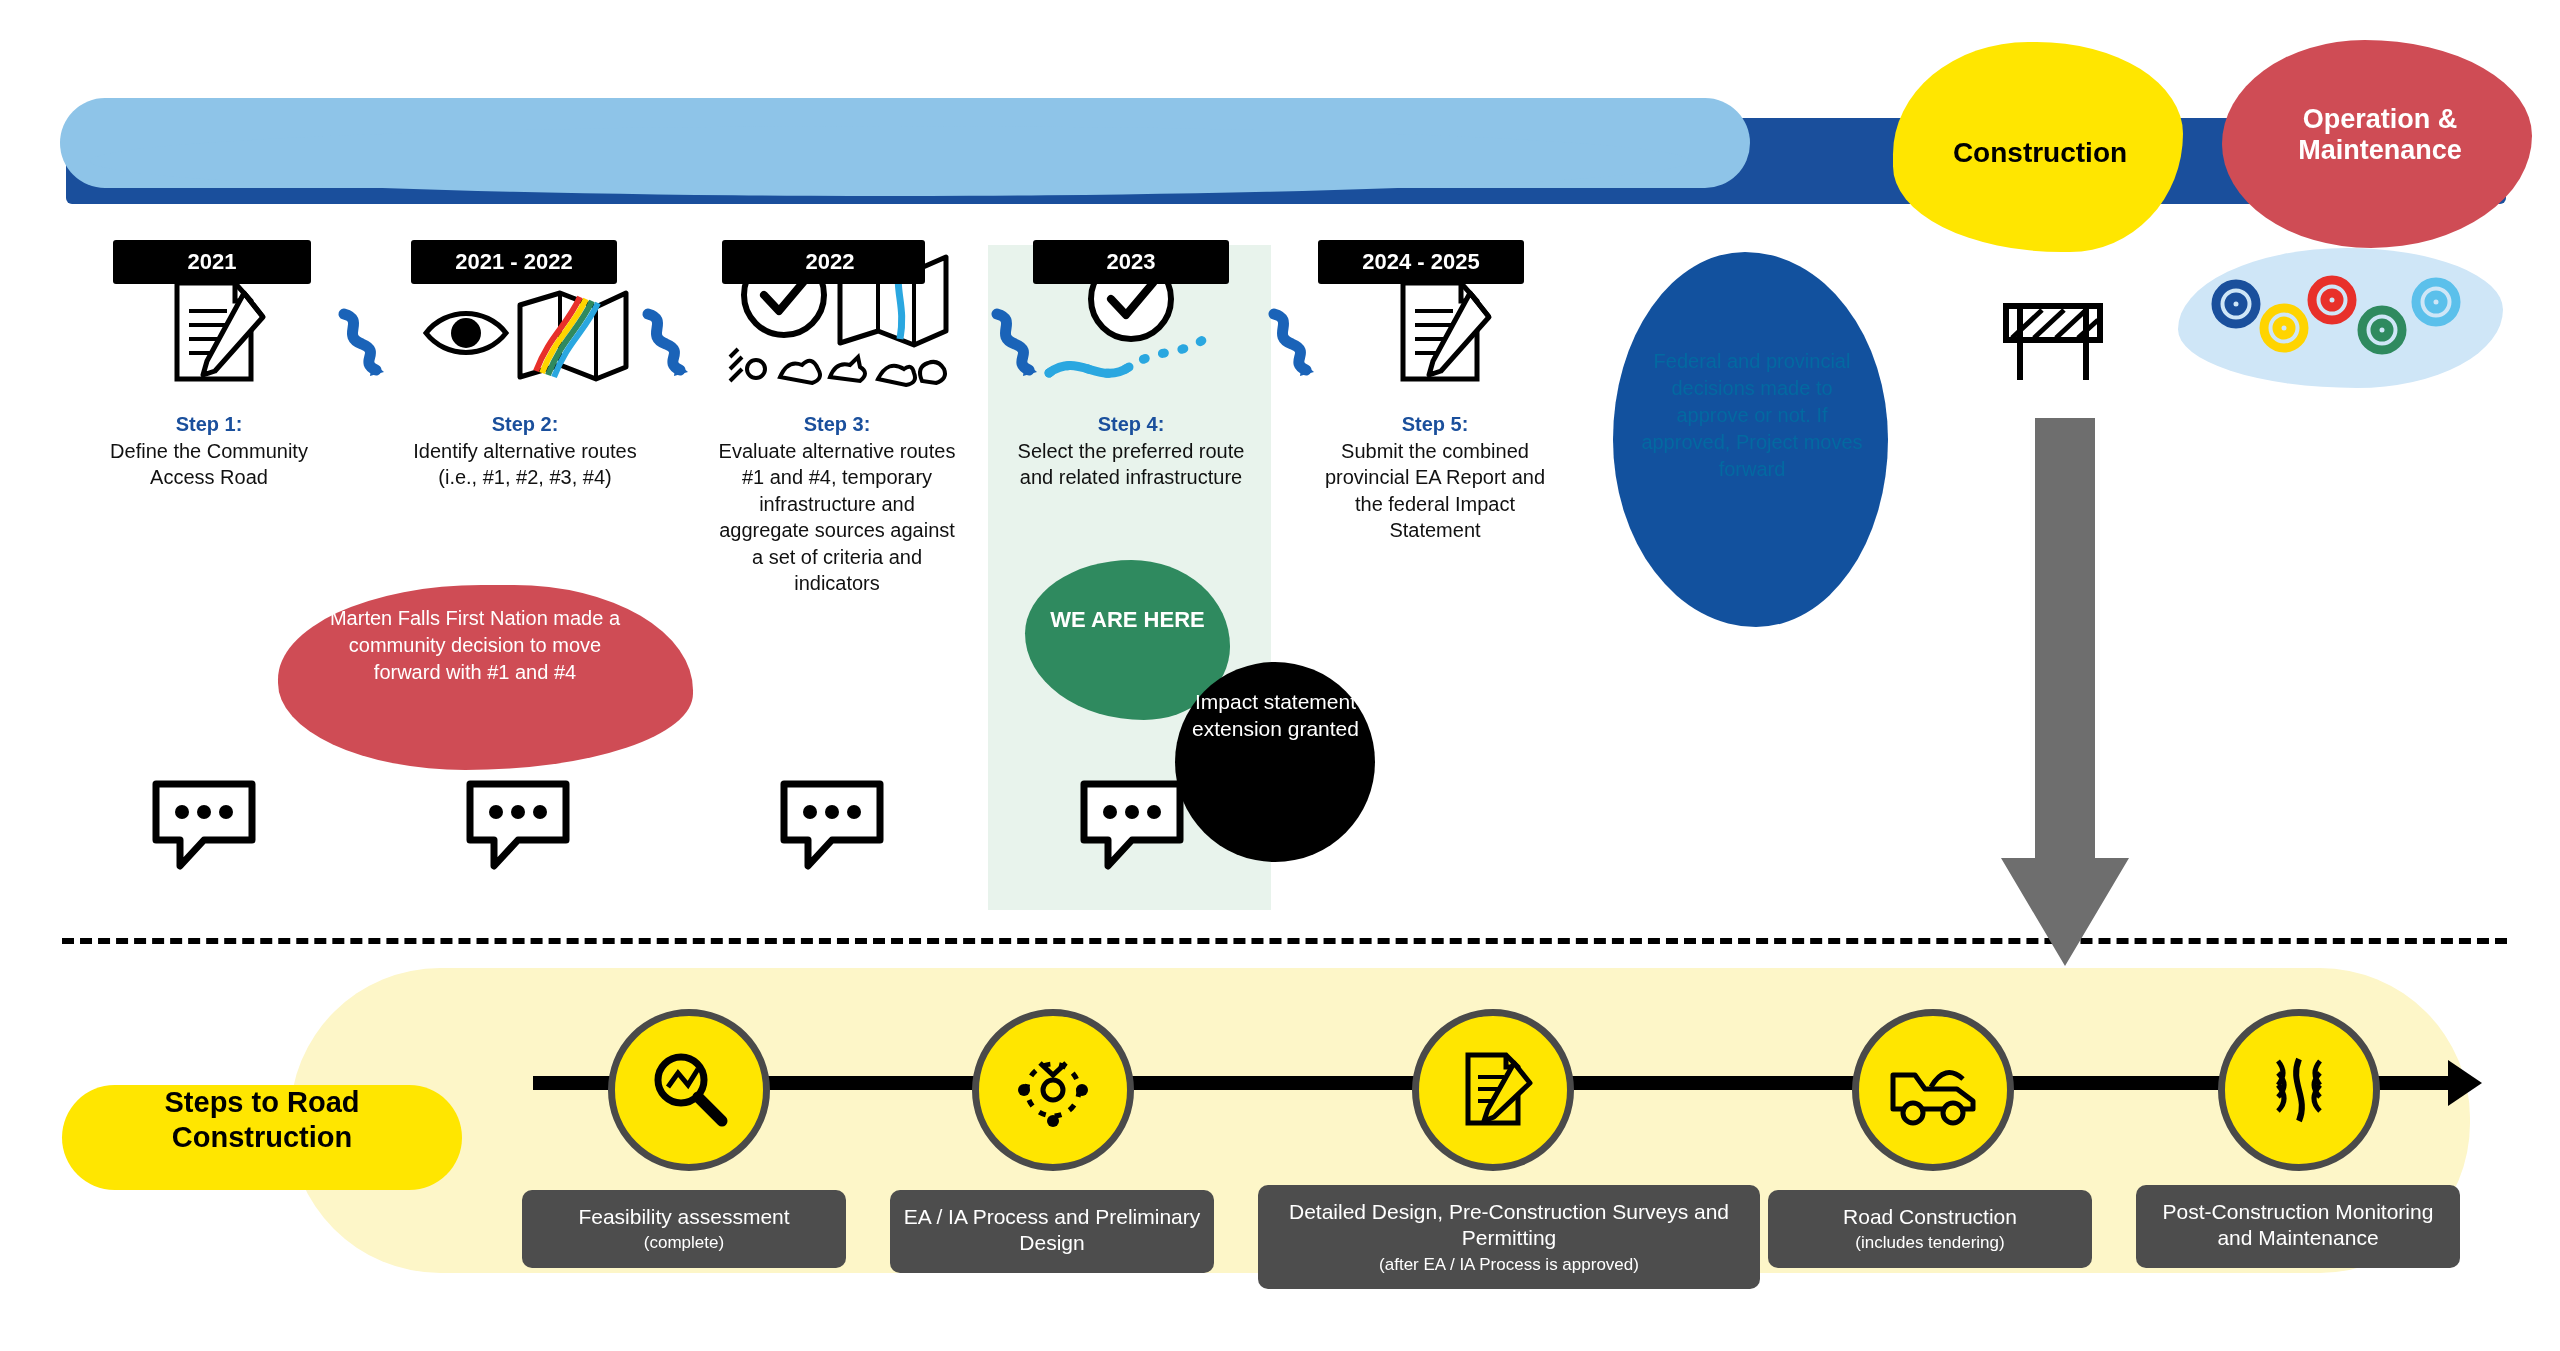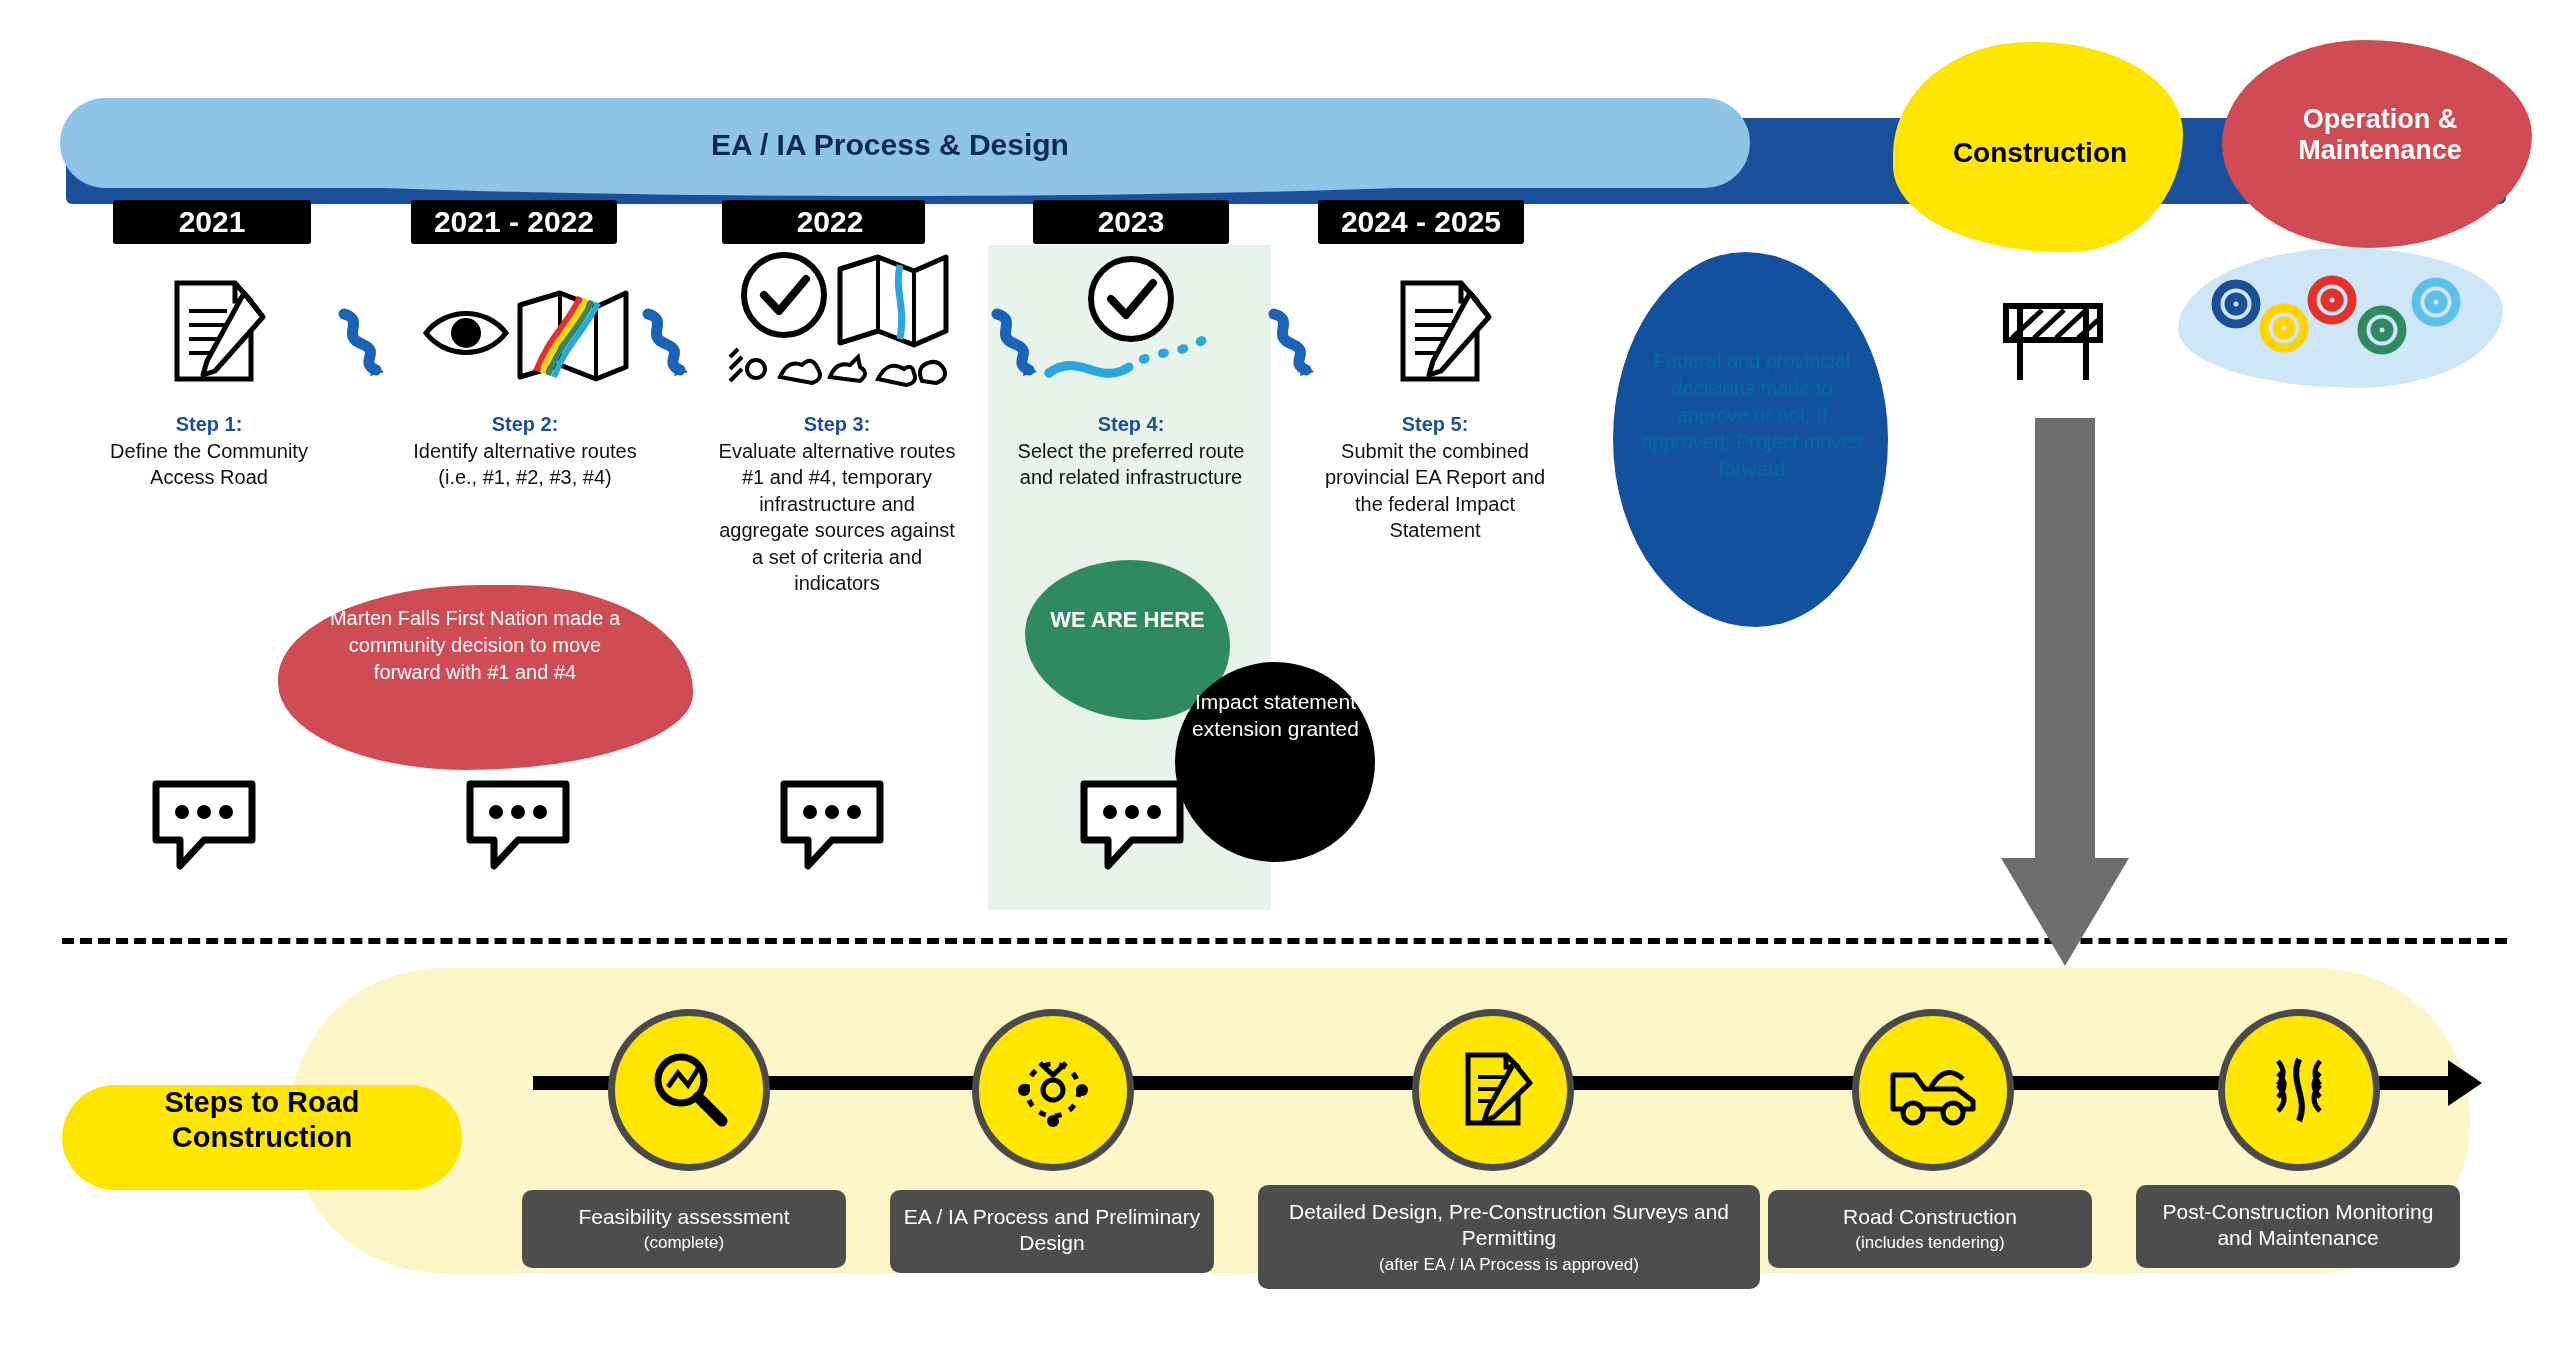--- a/index.html
+++ b/index.html
@@ -100,27 +100,28 @@
     color: #ffffff;
     line-height: 1.15;
     z-index: 7;
   }
   
   .year-chip {
     position: absolute;
     height: 44px;
     background: #000000;
     color: #ffffff;
-    font-size: 30px;
+    font-size: 22px;
     font-weight: bold;
     display: flex;
     align-items: center;
     justify-content: center;
     border-radius: 3px;
     z-index: 8;
+    margin-top: 40px;
   }
   
   #step4-highlight {
     position: absolute;
     left: 988px;
     top: 245px;
     width: 283px;
     height: 665px;
     background: #e8f3ec;
   }
@@ -348,21 +349,20 @@
   }
 </style>
 </head>
 <body>
 
 <div class="stage">
 
   <div id="timeline-bar"></div>
 
   <div id="ea-blob"></div>
-  <div id="ea-label">EA / IA Process &amp; Design</div>
 
   <div id="construction-blob"></div>
   <div id="construction-label">Construction</div>
 
   <div id="operation-blob"></div>
   <div id="operation-label">
     <span>Operation &amp;</span><br>
     <span>Maintenance</span>
   </div>
 

